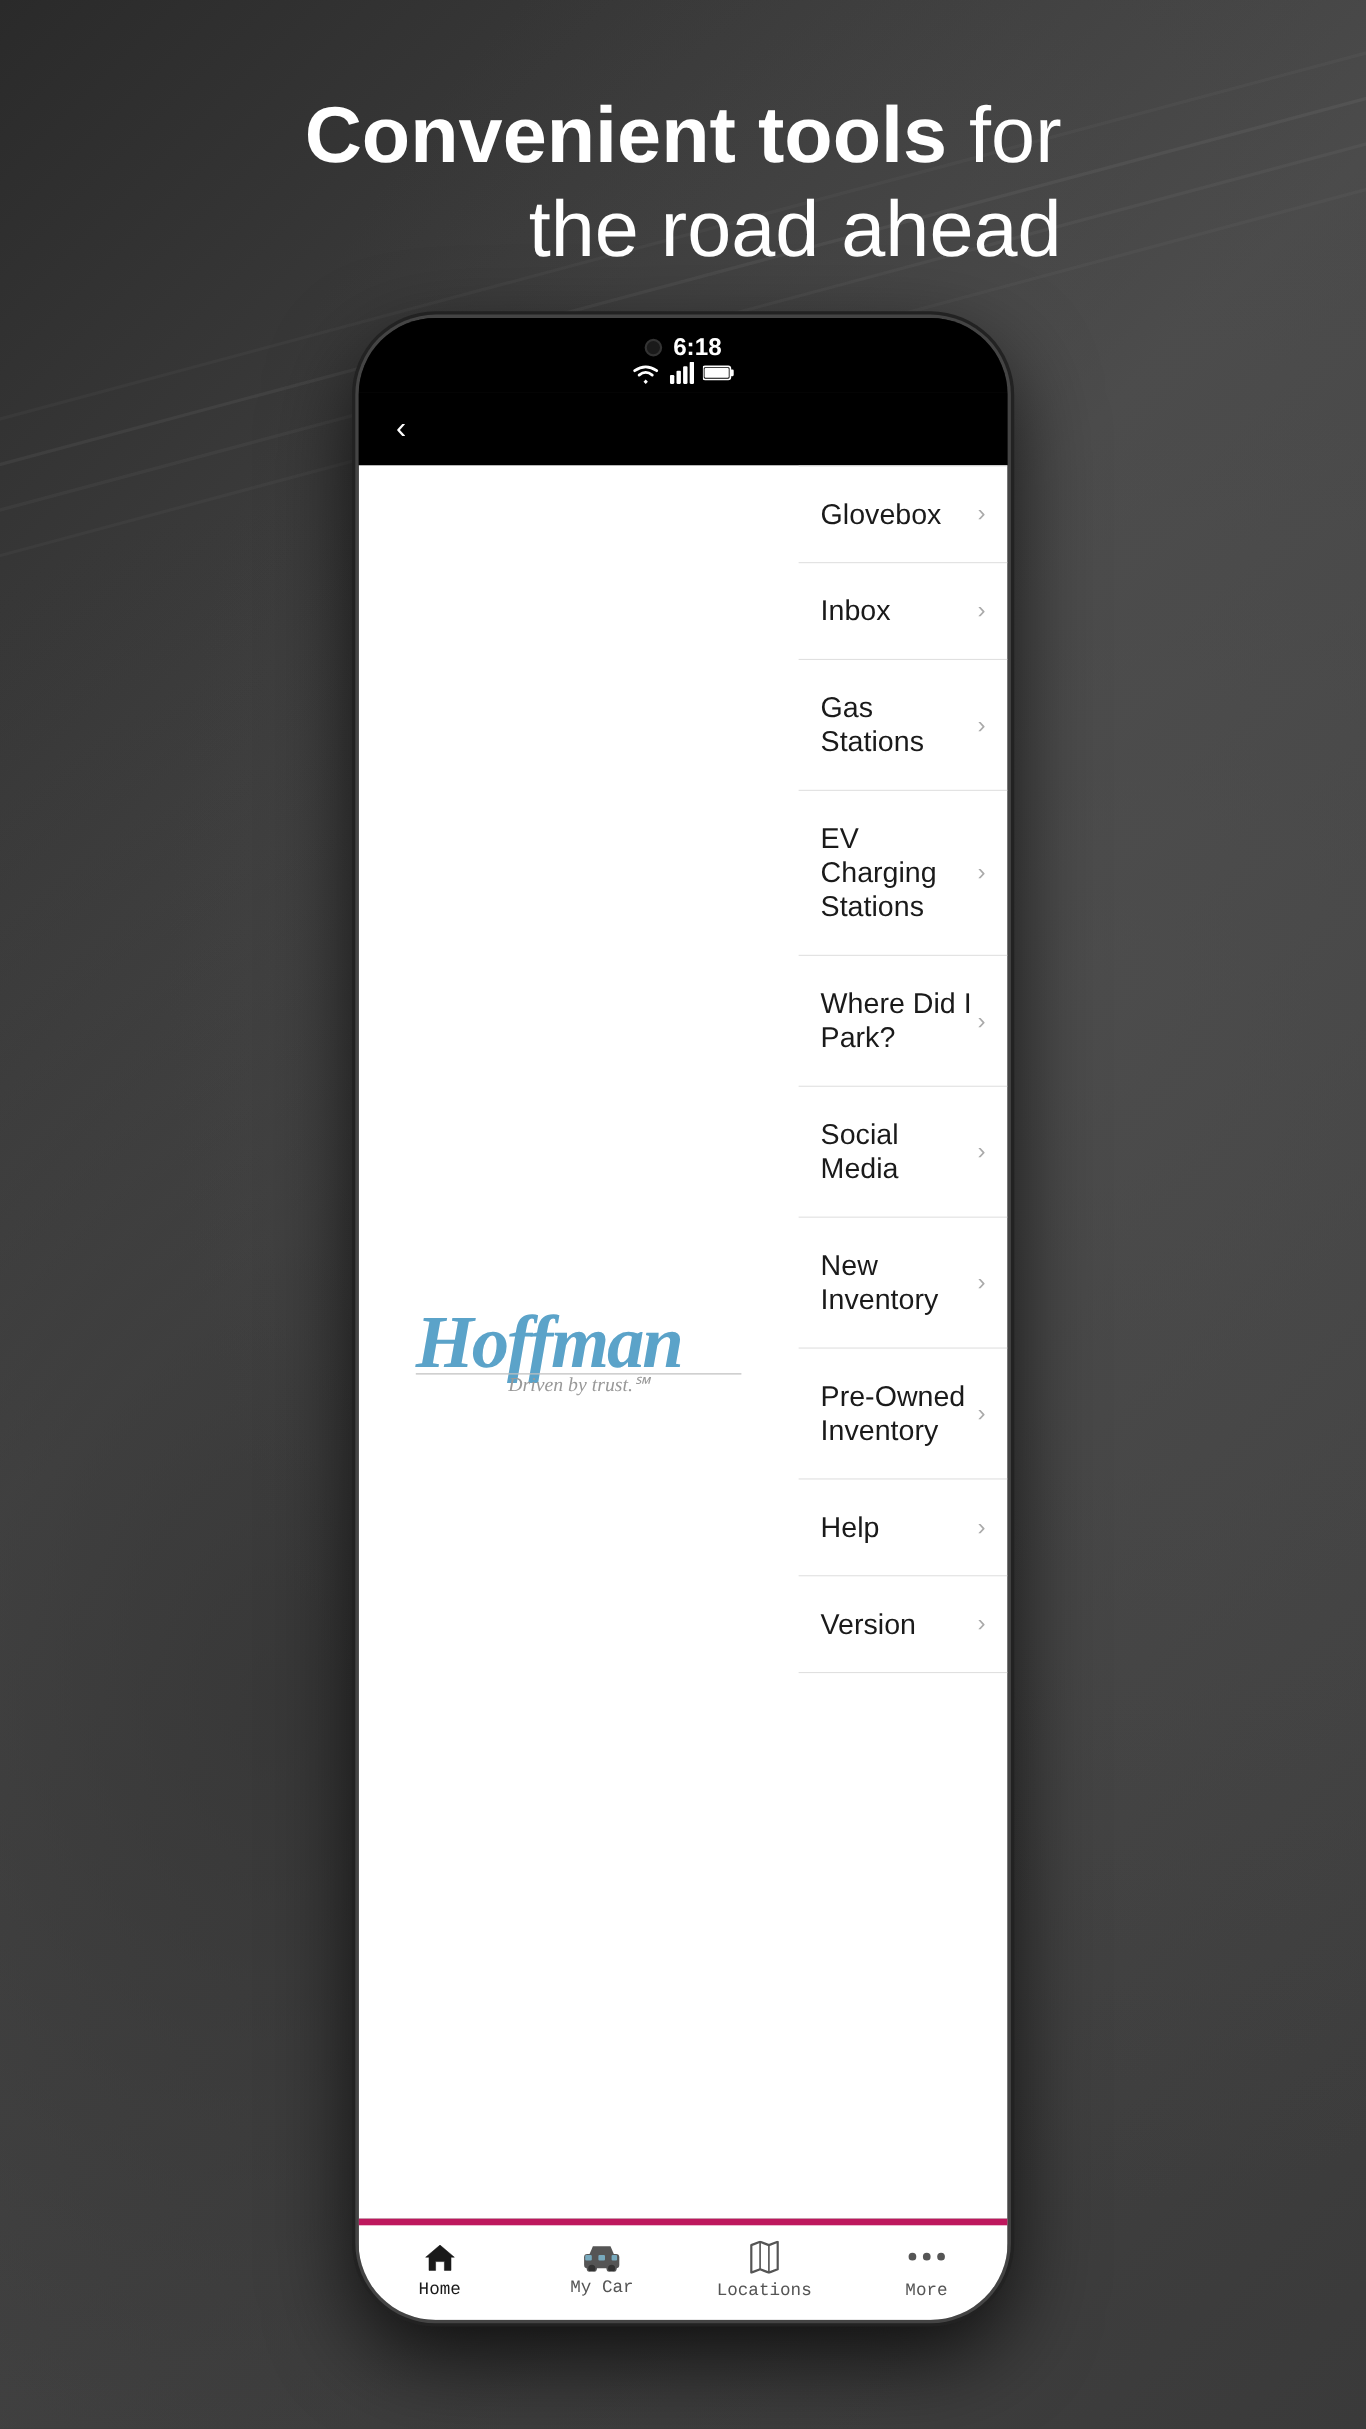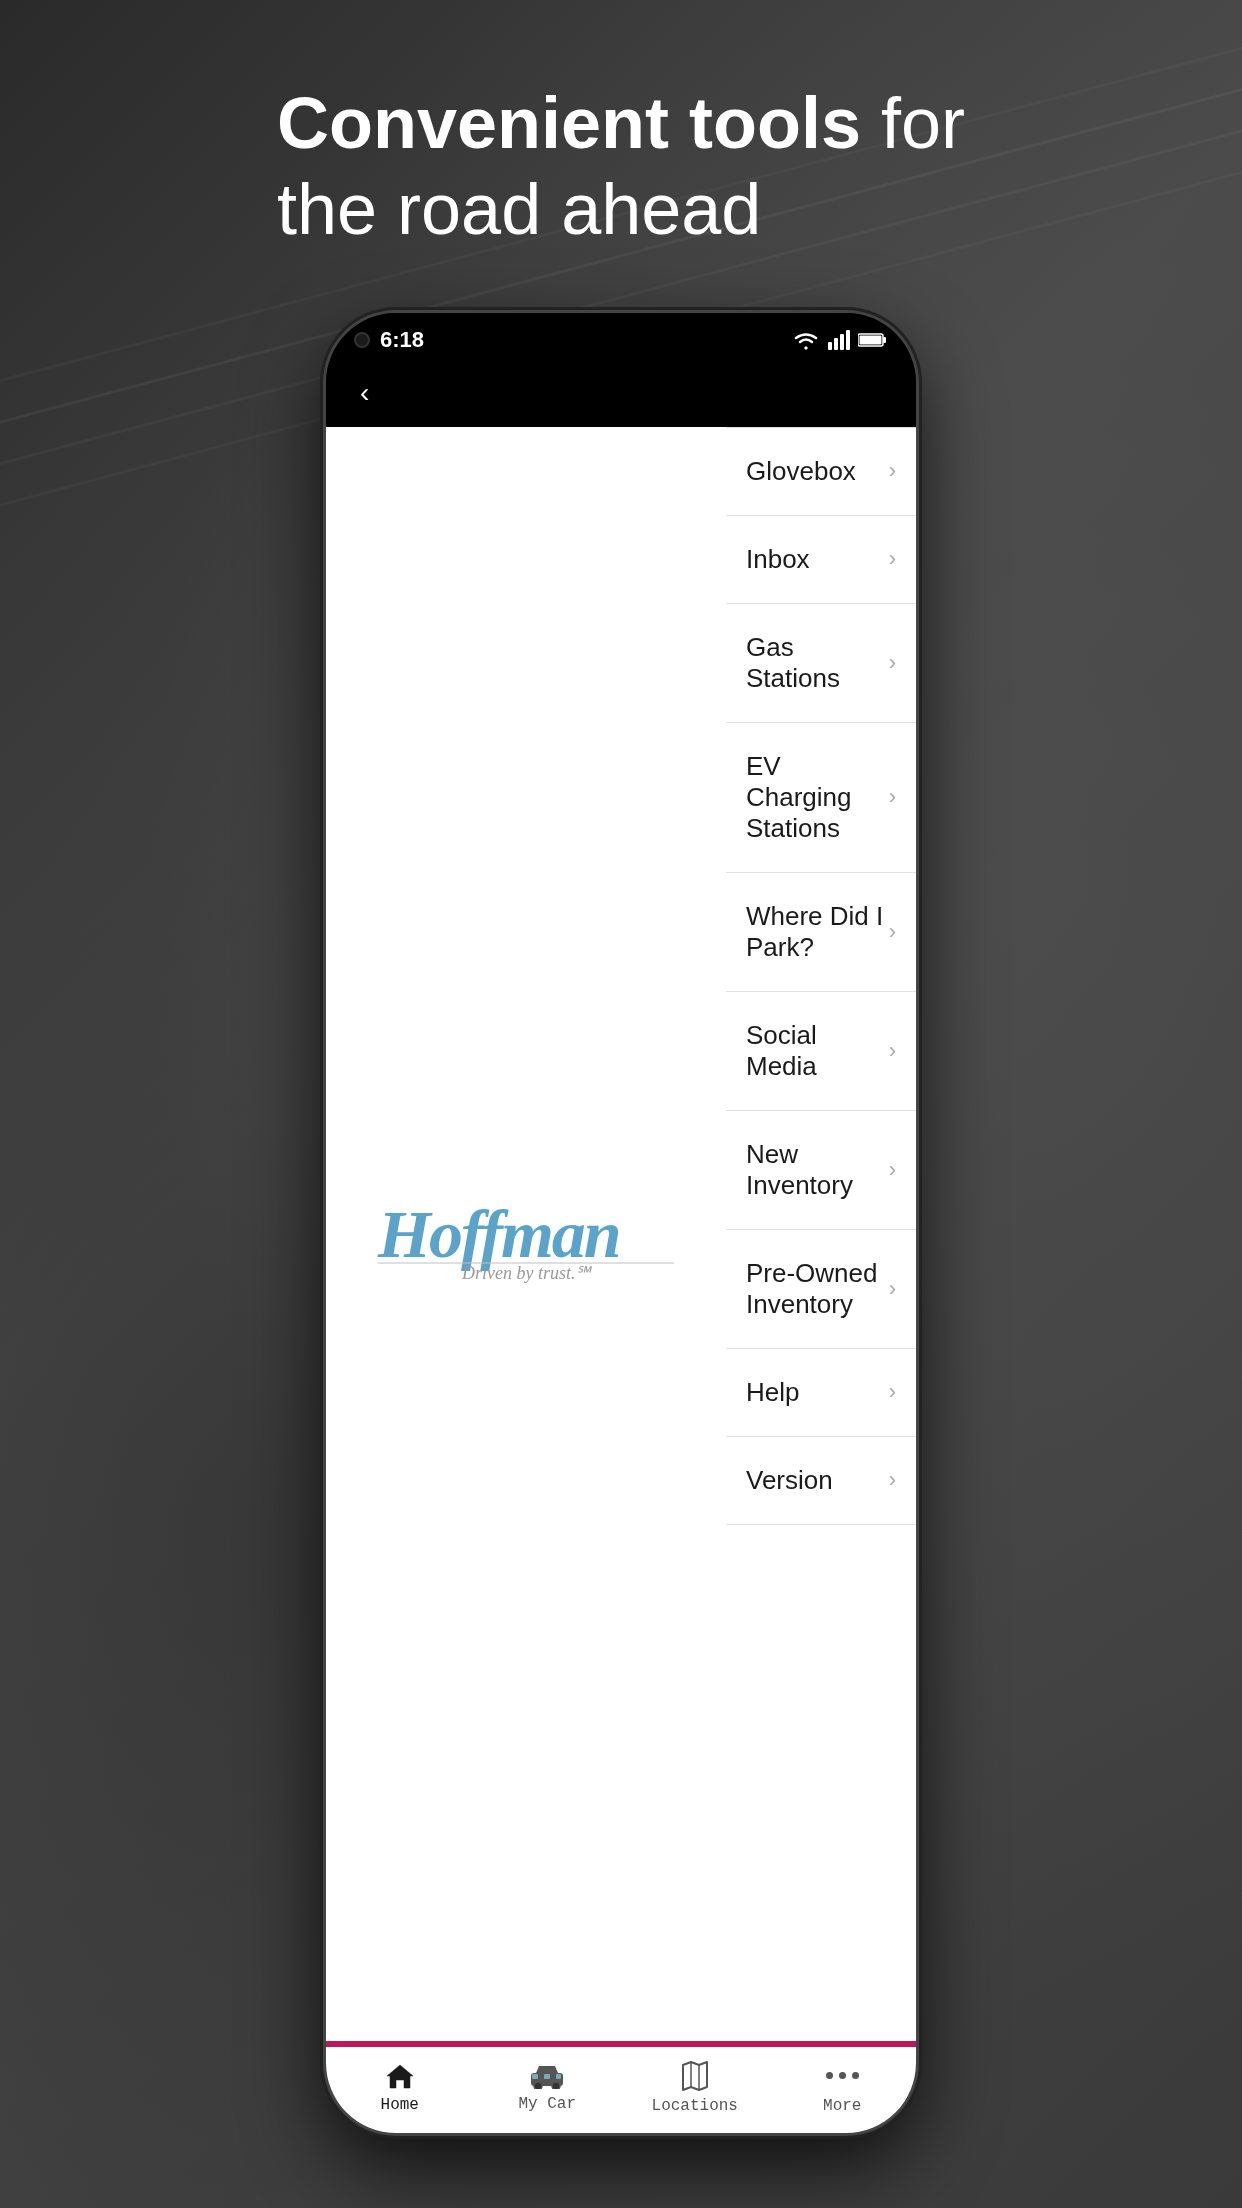--- a/index.html
+++ b/index.html
@@ -46,23 +46,23 @@
       transform: rotate(-15deg);
       box-shadow:
         0 40px 0 rgba(255,255,255,0.04),
         0 80px 0 rgba(255,255,255,0.03),
         0 -40px 0 rgba(255,255,255,0.03);
     }
 
     .header-text {
       position: relative;
       z-index: 2;
-      text-align: left;
+      text-align: right;
       padding-top: 80px;
-      padding-bottom: 60px;
+      padding-bottom: 36px;
       color: white;
     }
 
     .header-text h1 {
       font-size: 72px;
       font-weight: 400;
       line-height: 1.2;
     }
 
     .header-text h1 strong {
@@ -100,20 +100,21 @@
 
     
     .status-bar {
       background: #000;
       color: white;
       display: flex;
       justify-content: space-between;
       align-items: center;
       padding: 14px 28px 8px;
       flex-shrink: 0;
+      flex-direction: column;
     }
 
     .status-time {
       font-size: 22px;
       font-weight: 600;
       display: flex;
       align-items: center;
       gap: 10px;
     }
 

